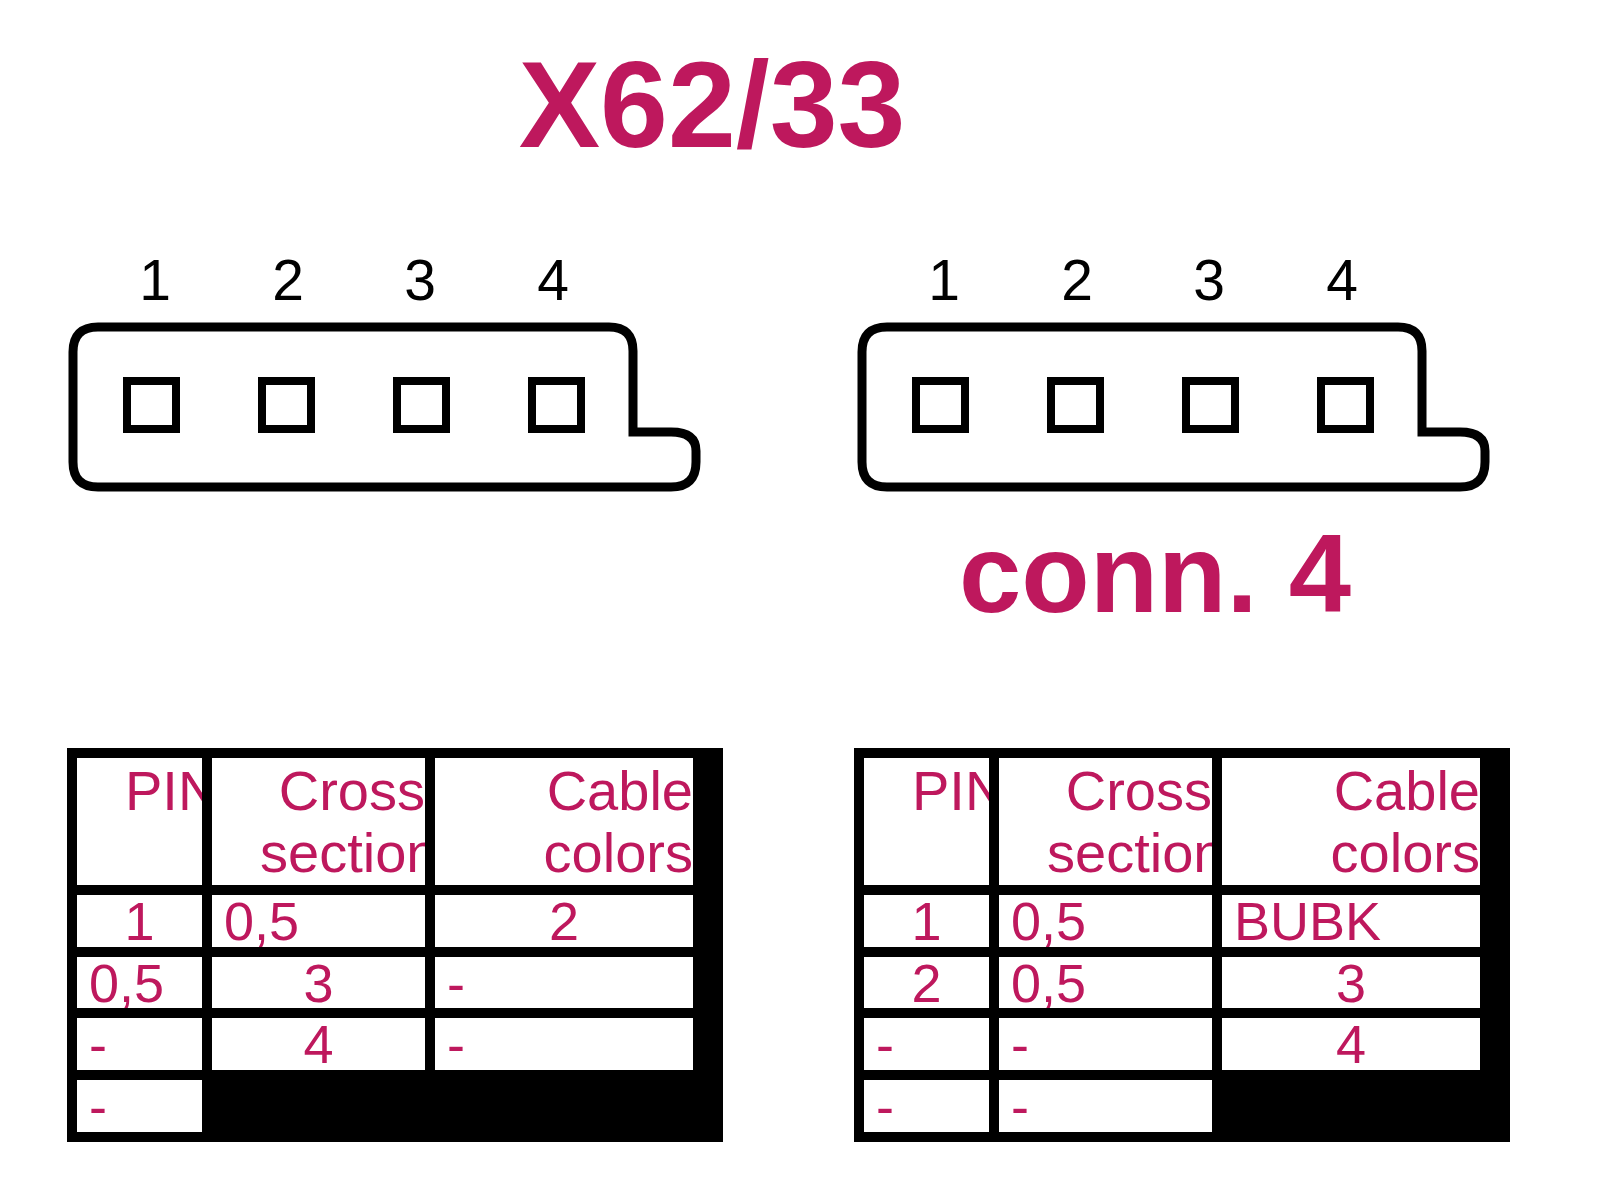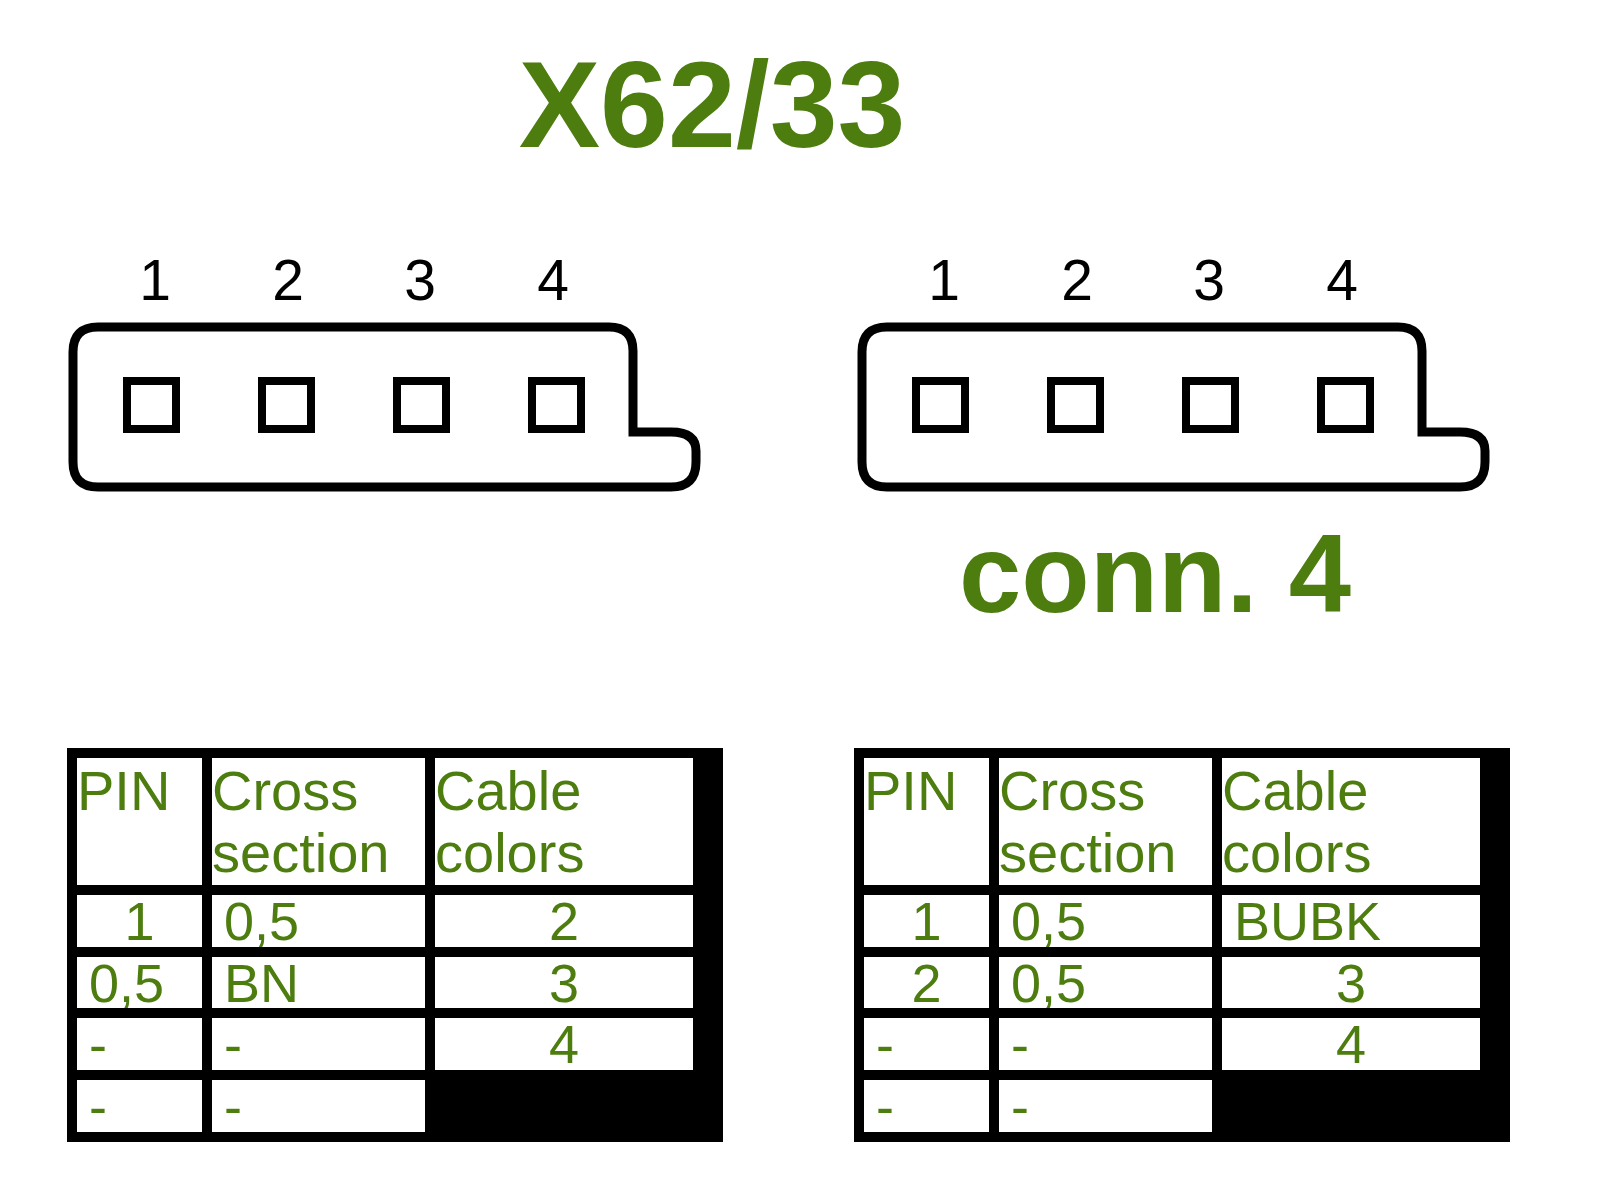--- a/index.html
+++ b/index.html
@@ -1,21 +1,21 @@
 <!DOCTYPE html>
 <html><head>
 <meta charset="utf-8">
 <style>
   html,body{margin:0;padding:0;background:#ffffff;}
   #canvas{
     position:relative;
     width:1600px;height:1200px;
     background:#ffffff;
     font-family:"Liberation Sans", sans-serif;
-    color:#4d7c0f;
+    color:#be185d;
     overflow:hidden;
   }
   .title{
     position:absolute; top:44px; left:412px; width:600px;
     text-align:center;
     font-size:122px; font-weight:bold; line-height:1;
     letter-spacing:0px;
     white-space:nowrap;
   }
   .connector-svg{ position:absolute; top:240px; width:660px; height:270px; }
@@ -45,22 +45,23 @@
   }
   .pin-table.left{ left:67px; }
   .pin-table.right{ left:854px; }
   .cell{
     background:#fff;
     font-size:54px; line-height:52px;
     overflow:hidden;
   }
   .cell.head{
     font-size:56px; line-height:62px;
-    text-align:left;
+    text-align:right;
     padding-top:2px;
+    padding-left:48px;
   }
   .cell.pin-col{ text-align:center; }
   .cell.val{ text-align:left; padding-left:12px; }
 </style>
 </head>
 <body>
 
 <div id="canvas">
 
   <div class="title">X62/33</div>
@@ -94,21 +95,20 @@
   <div class="pin-table left">
     <div class="cell head">PIN</div>
     <div class="cell head">Cross section</div>
     <div class="cell head">Cable colors</div>
 
     <div class="cell pin-col">1</div>
     <div class="cell val">0,5</div>
 
     <div class="cell pin-col">2</div>
     <div class="cell val">0,5</div>
-    <div class="cell val">BN</div>
 
     <div class="cell pin-col">3</div>
     <div class="cell val">-</div>
     <div class="cell val">-</div>
 
     <div class="cell pin-col">4</div>
     <div class="cell val">-</div>
     <div class="cell val">-</div>
   </div>
 

